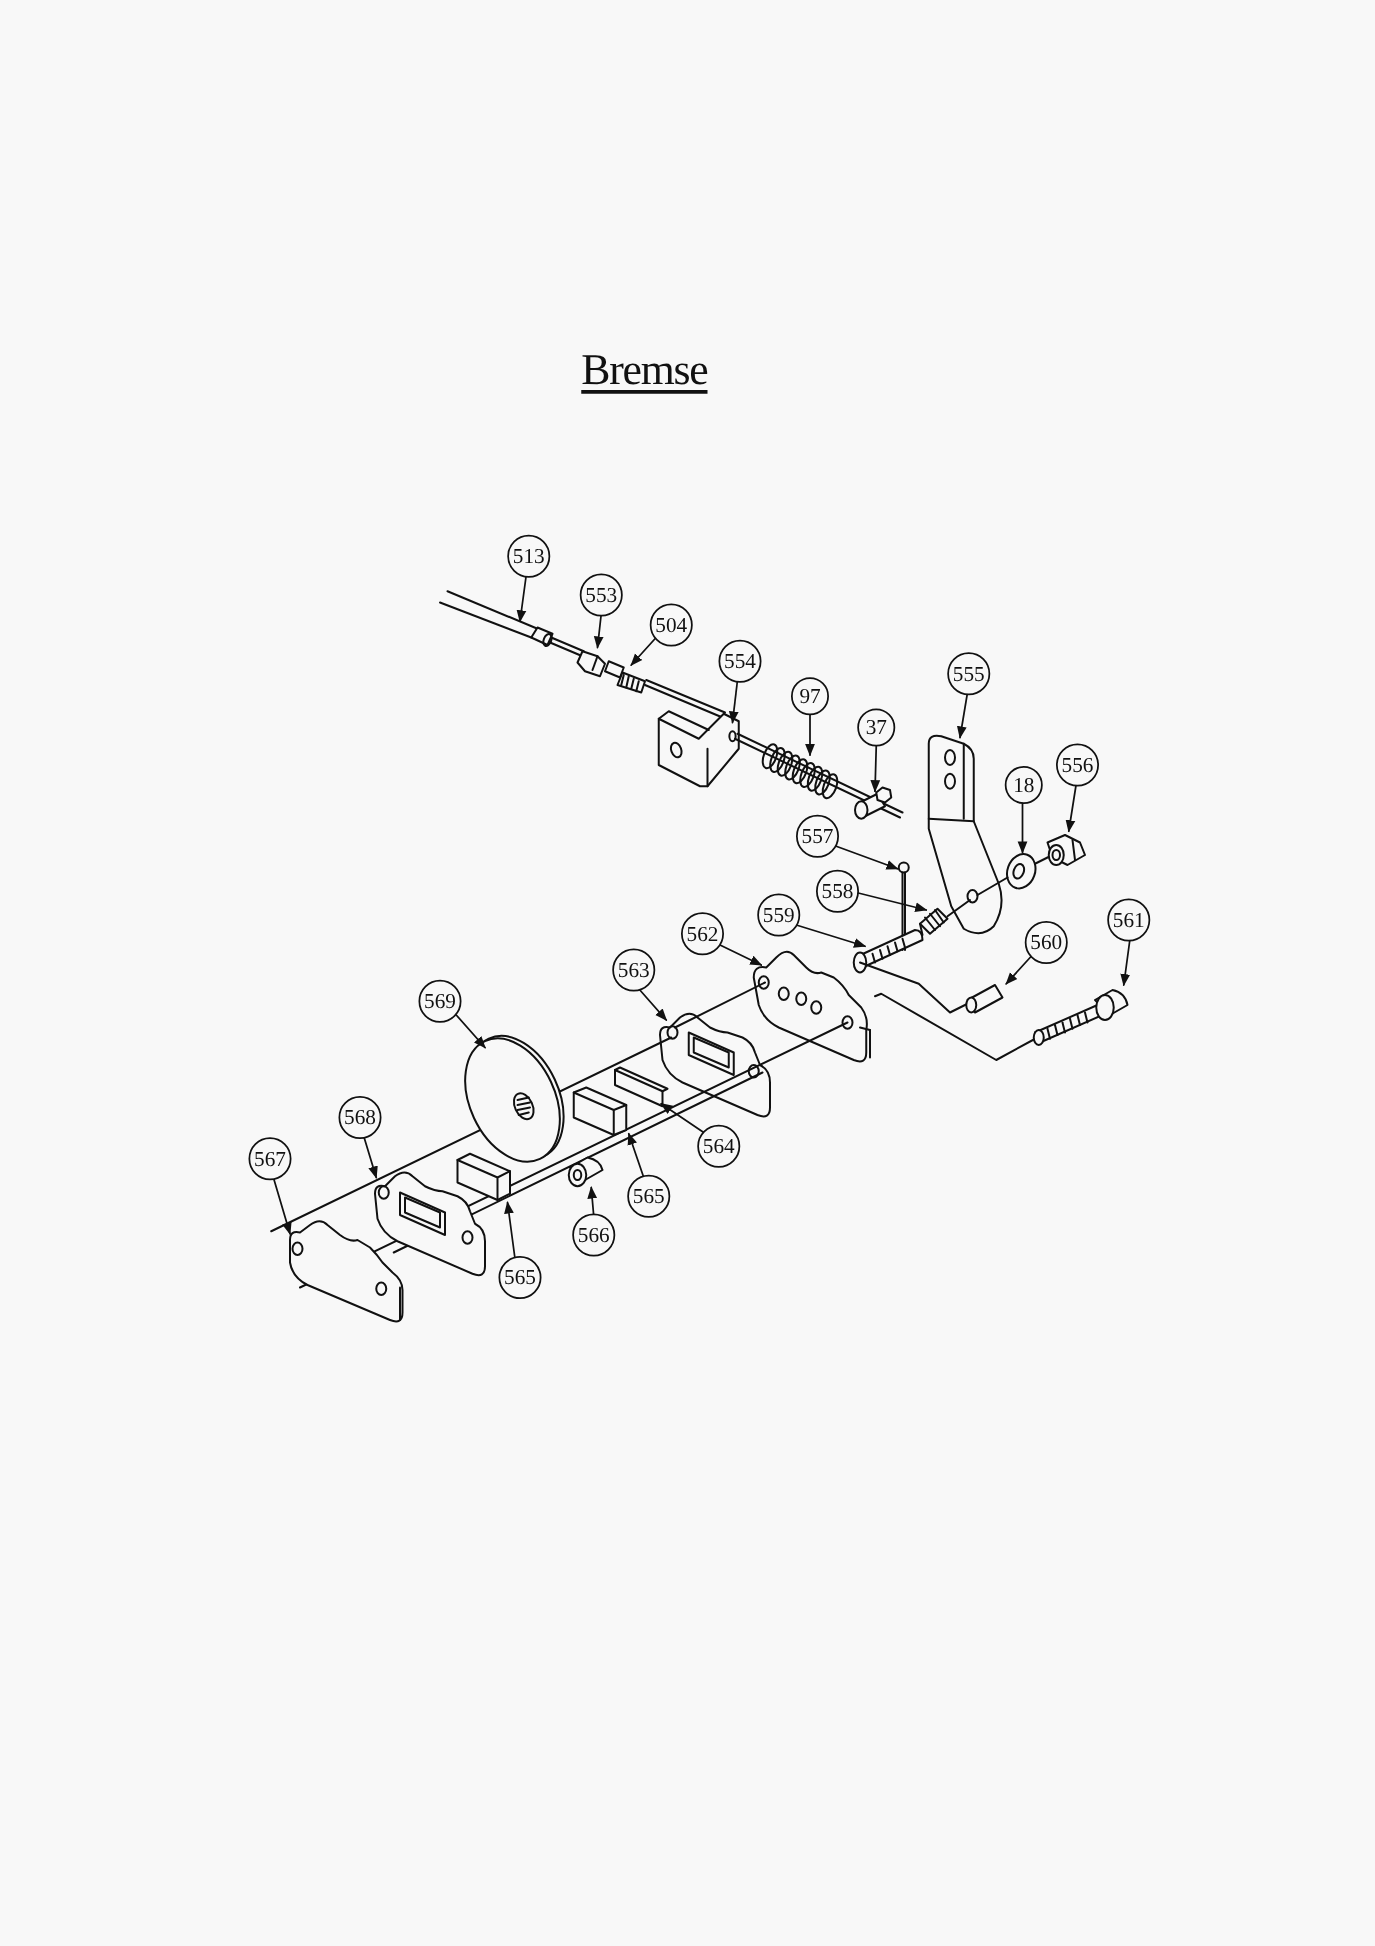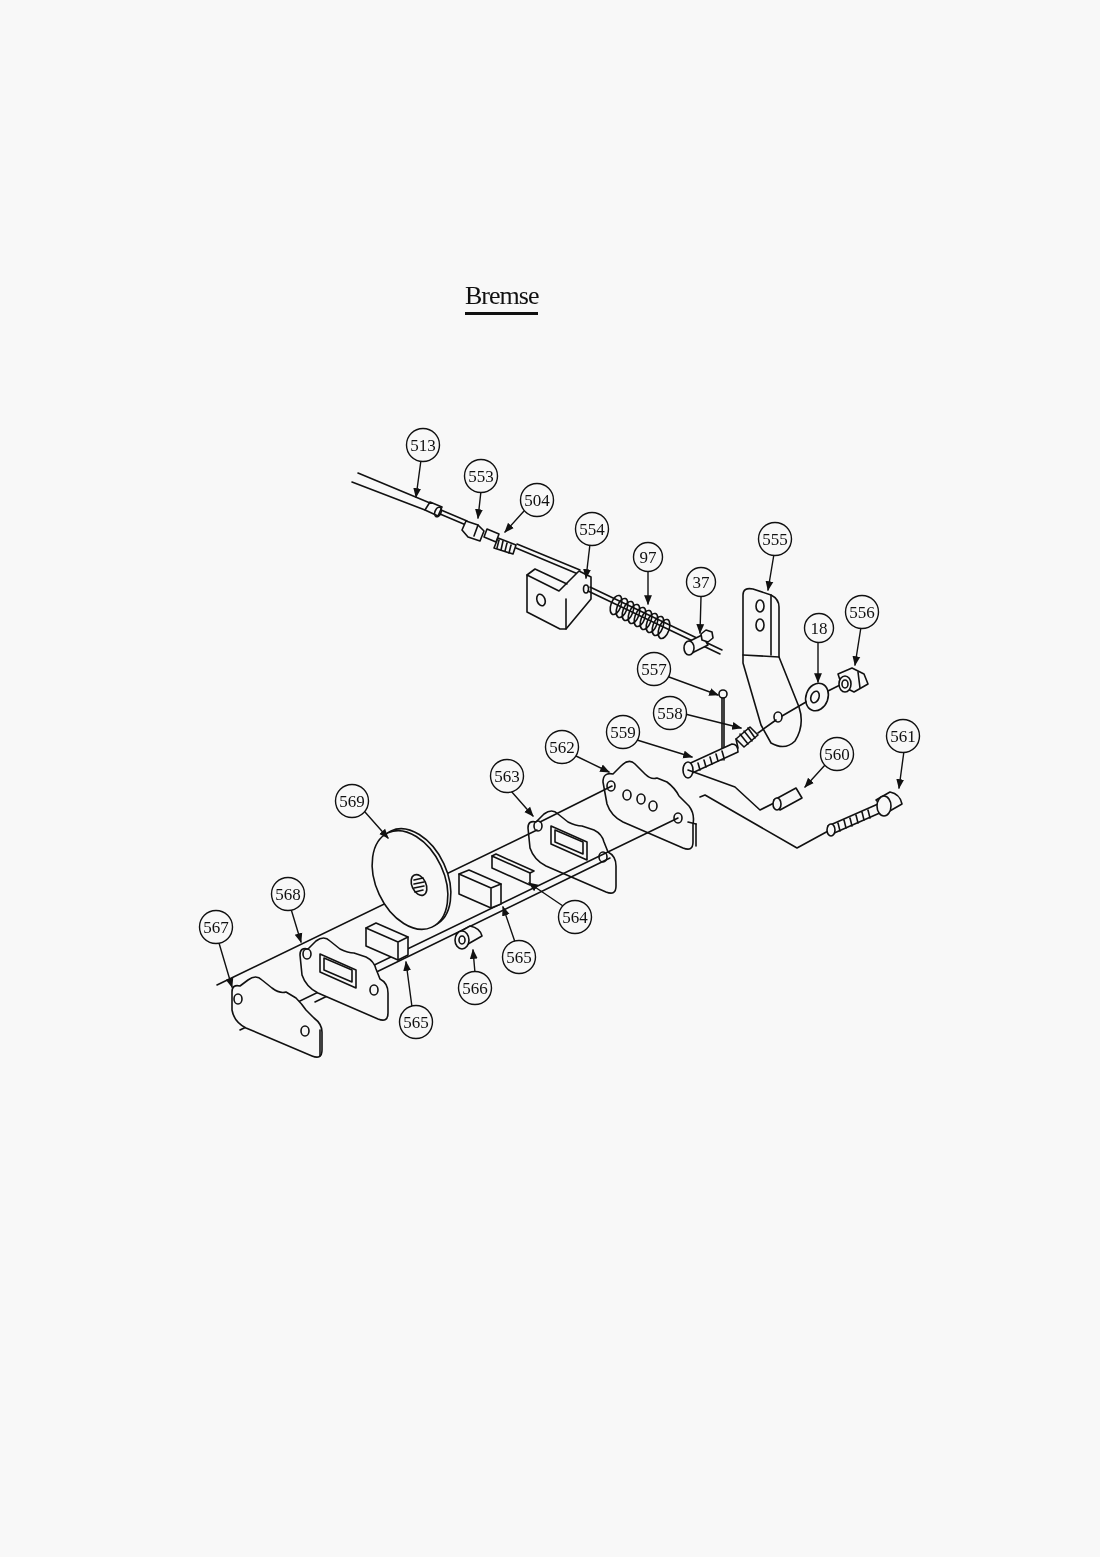--- a/index.html
+++ b/index.html
@@ -7,21 +7,21 @@
     width: 1100px; height: 1557px;
     background: #f8f8f8;
     position: relative;
     overflow: hidden;
     font-family: "DejaVu Serif", "Liberation Serif", serif;
   }
   .title {
     position: absolute;
     left: 465px; top: 281px;
     font-family: "Liberation Serif", "DejaVu Serif", serif;
-    font-size: 26px;
+    font-size: 35px;
     letter-spacing: -1px;
     color: #111;
     border-bottom: 3px solid #111;
     line-height: 30px;
     padding-bottom: 1px;
   }
   svg.drawing { position: absolute; left: 0; top: 0; }
   .callout-text {
     font-family: "Liberation Serif", "DejaVu Serif", serif;
     font-size: 17px;

